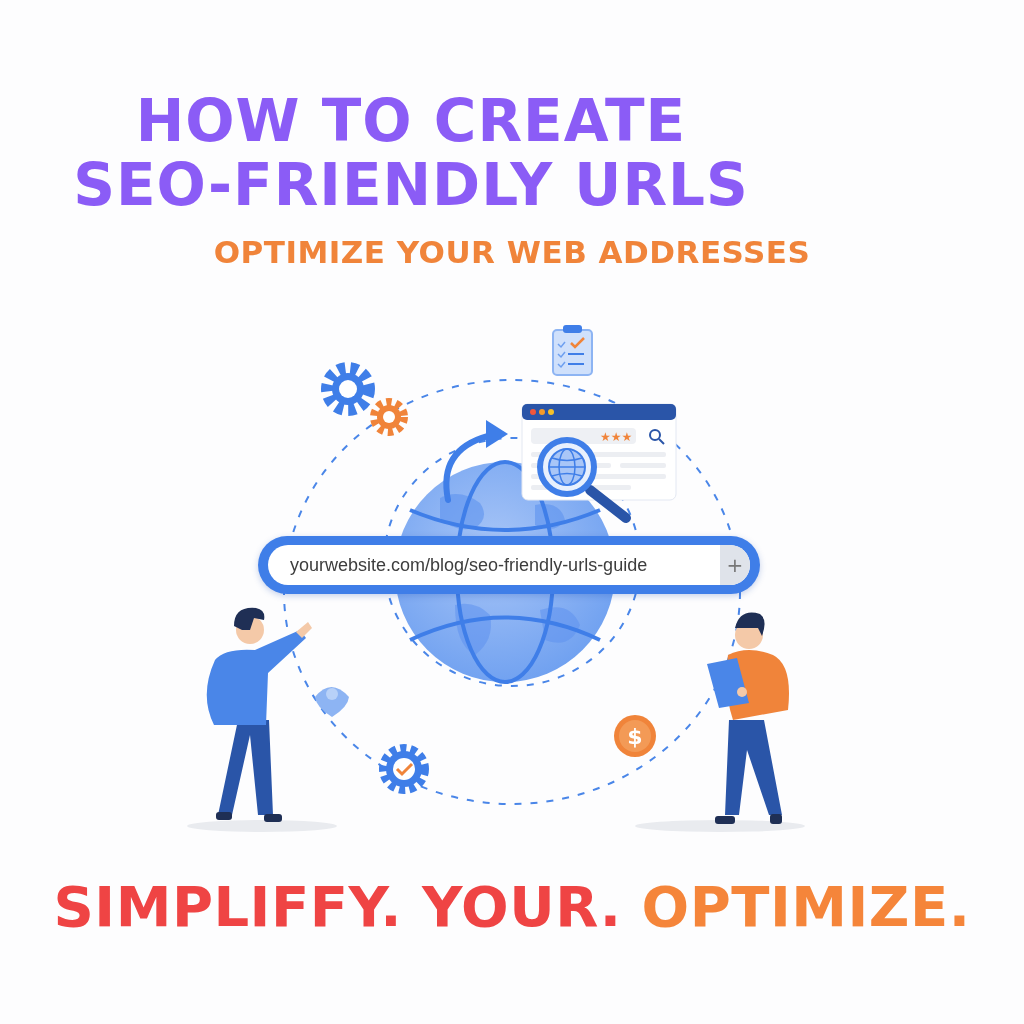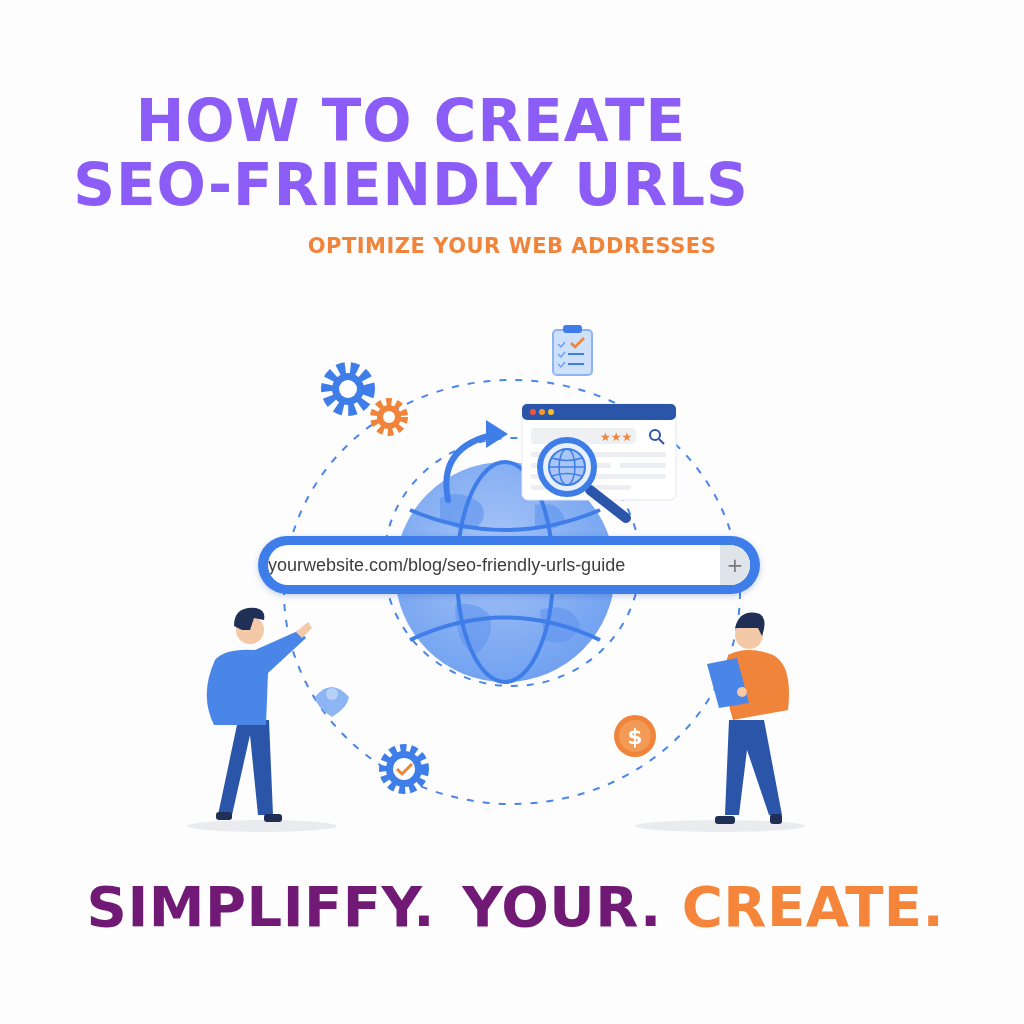--- a/index.html
+++ b/index.html
@@ -1,27 +1,27 @@
 <!DOCTYPE html>
 <html><head>
 <meta charset="utf-8">
 <style>
   html,body{margin:0;padding:0;background:#fdfdfe;}
   body{width:1024px;height:1024px;position:relative;overflow:hidden;font-family:"DejaVu Sans","Liberation Sans",sans-serif;}
   .title{position:absolute;left:0;width:822px;text-align:center;font-weight:bold;color:#8b5cf6;letter-spacing:1px;}
   .t1{top:86px;font-size:58px;line-height:70px;}
   .t2{top:150px;font-size:58px;line-height:70px;}
-  .sub{position:absolute;top:234px;left:0;width:1024px;text-align:center;font-weight:bold;color:#f0843a;font-size:21px;letter-spacing:0.5px;}
+  .sub{position:absolute;top:234px;left:0;width:1024px;text-align:center;font-weight:bold;color:#f0843a;font-size:31px;letter-spacing:0.5px;}
   .tagline{position:absolute;top:874px;left:0;width:1024px;text-align:center;font-weight:bold;font-size:56px;letter-spacing:0.5px;}
-  .tagline .blue{color:#701a75;margin-left:7px;}
+  .tagline .blue{color:#ef4444;}
   .tagline .orange{color:#f5853a;}
   svg.scene{position:absolute;left:0;top:0;}
   .urlbar{position:absolute;left:258px;top:536px;width:502px;height:58px;border-radius:29px;background:#3f7ee8;box-shadow:0 2px 6px rgba(30,80,180,0.25);}
   .urlbar-inner{position:absolute;left:10px;top:9px;right:10px;bottom:9px;border-radius:20px;background:#ffffff;display:flex;align-items:center;overflow:hidden;}
-  .url-text{flex:1;font-size:18px;color:#3d3d3d;font-family:"Liberation Sans",sans-serif;white-space:nowrap;}
+  .url-text{flex:1;padding-left:22px;font-size:18px;color:#3d3d3d;font-family:"Liberation Sans",sans-serif;white-space:nowrap;}
   .url-add{width:30px;height:100%;background:#dfe3ea;display:flex;align-items:center;justify-content:center;color:#777;font-size:20px;}
 </style>
 </head>
 <body>
 
 <div class="title t1">HOW TO CREATE</div>
 <div class="title t2">SEO-FRIENDLY URLS</div>
 <div class="sub">OPTIMIZE YOUR WEB ADDRESSES</div>
 
 <svg class="scene" width="1024" height="1024" viewBox="0 0 1024 1024">
@@ -142,14 +142,14 @@
 <div class="urlbar">
   <div class="urlbar-inner">
     <span class="url-text">yourwebsite.com/blog/seo-friendly-urls-guide</span>
     <span class="url-add">+</span>
   </div>
 </div>
 
 <div class="tagline">
   <span class="blue">SIMPLIFFY.</span>
   <span class="blue">YOUR.</span>
-  <span class="orange">CREATE.</span>
+  <span class="orange">OPTIMIZE.</span>
 </div>
 
 </body></html>

